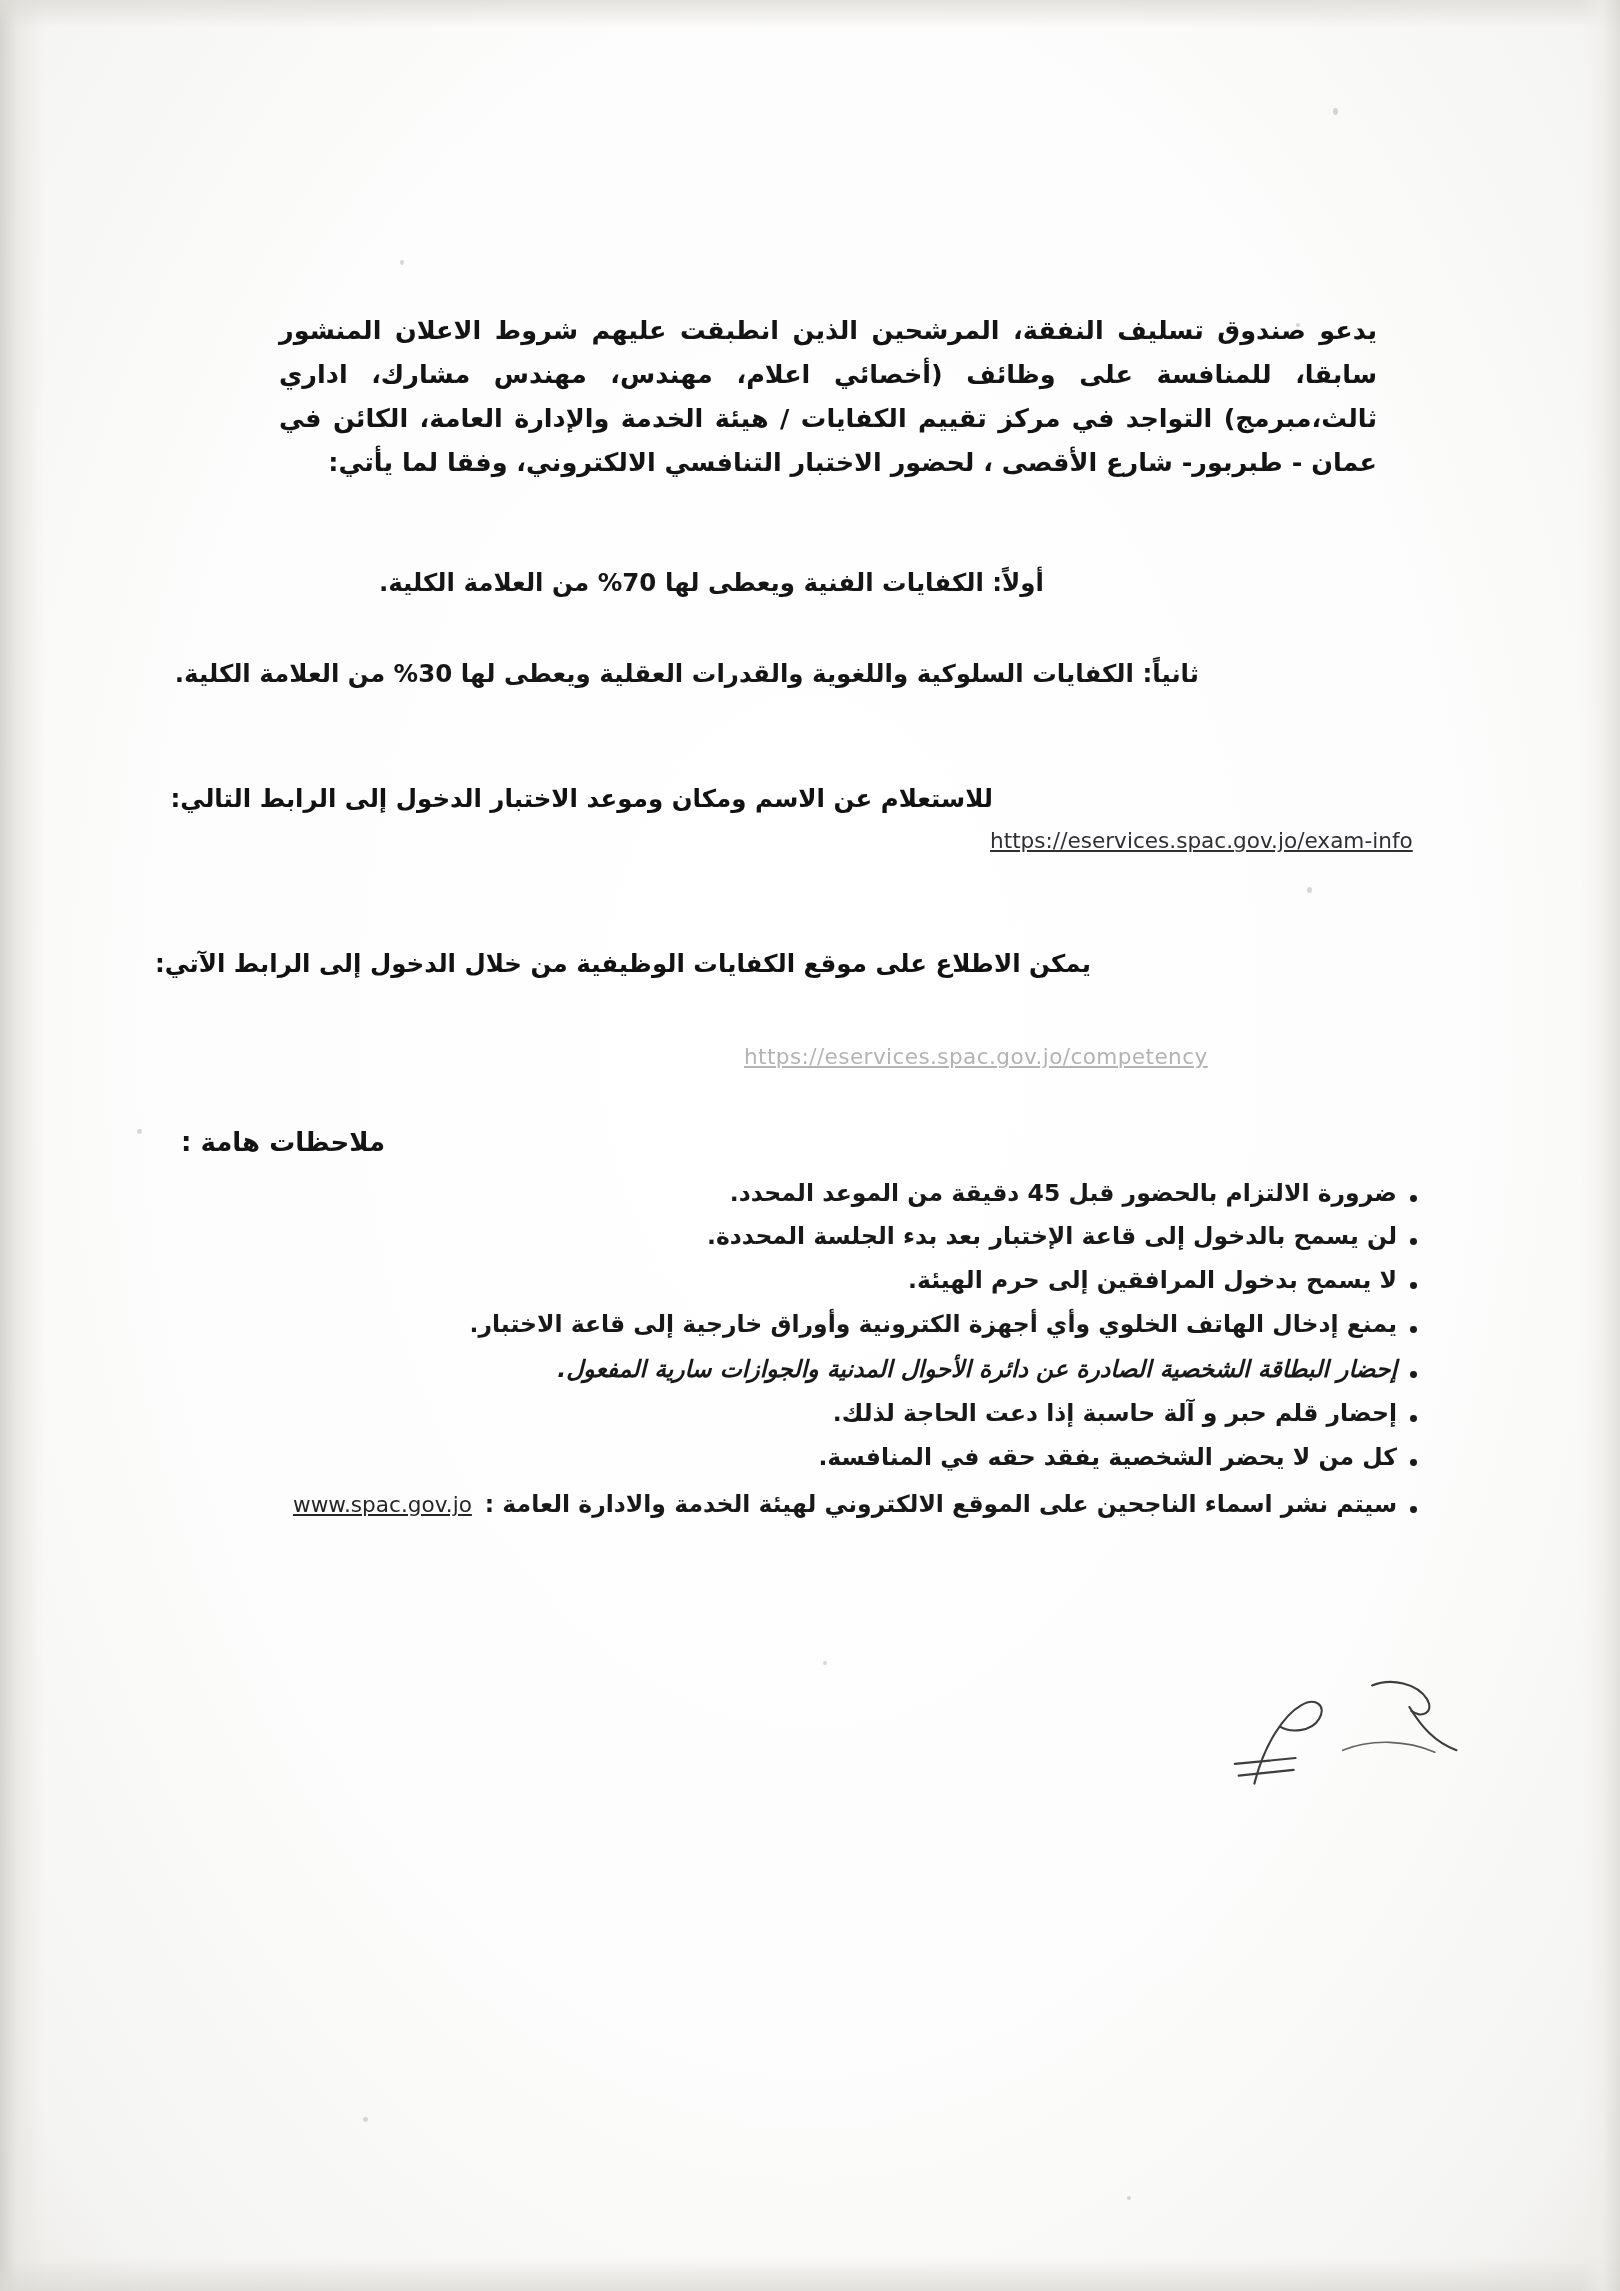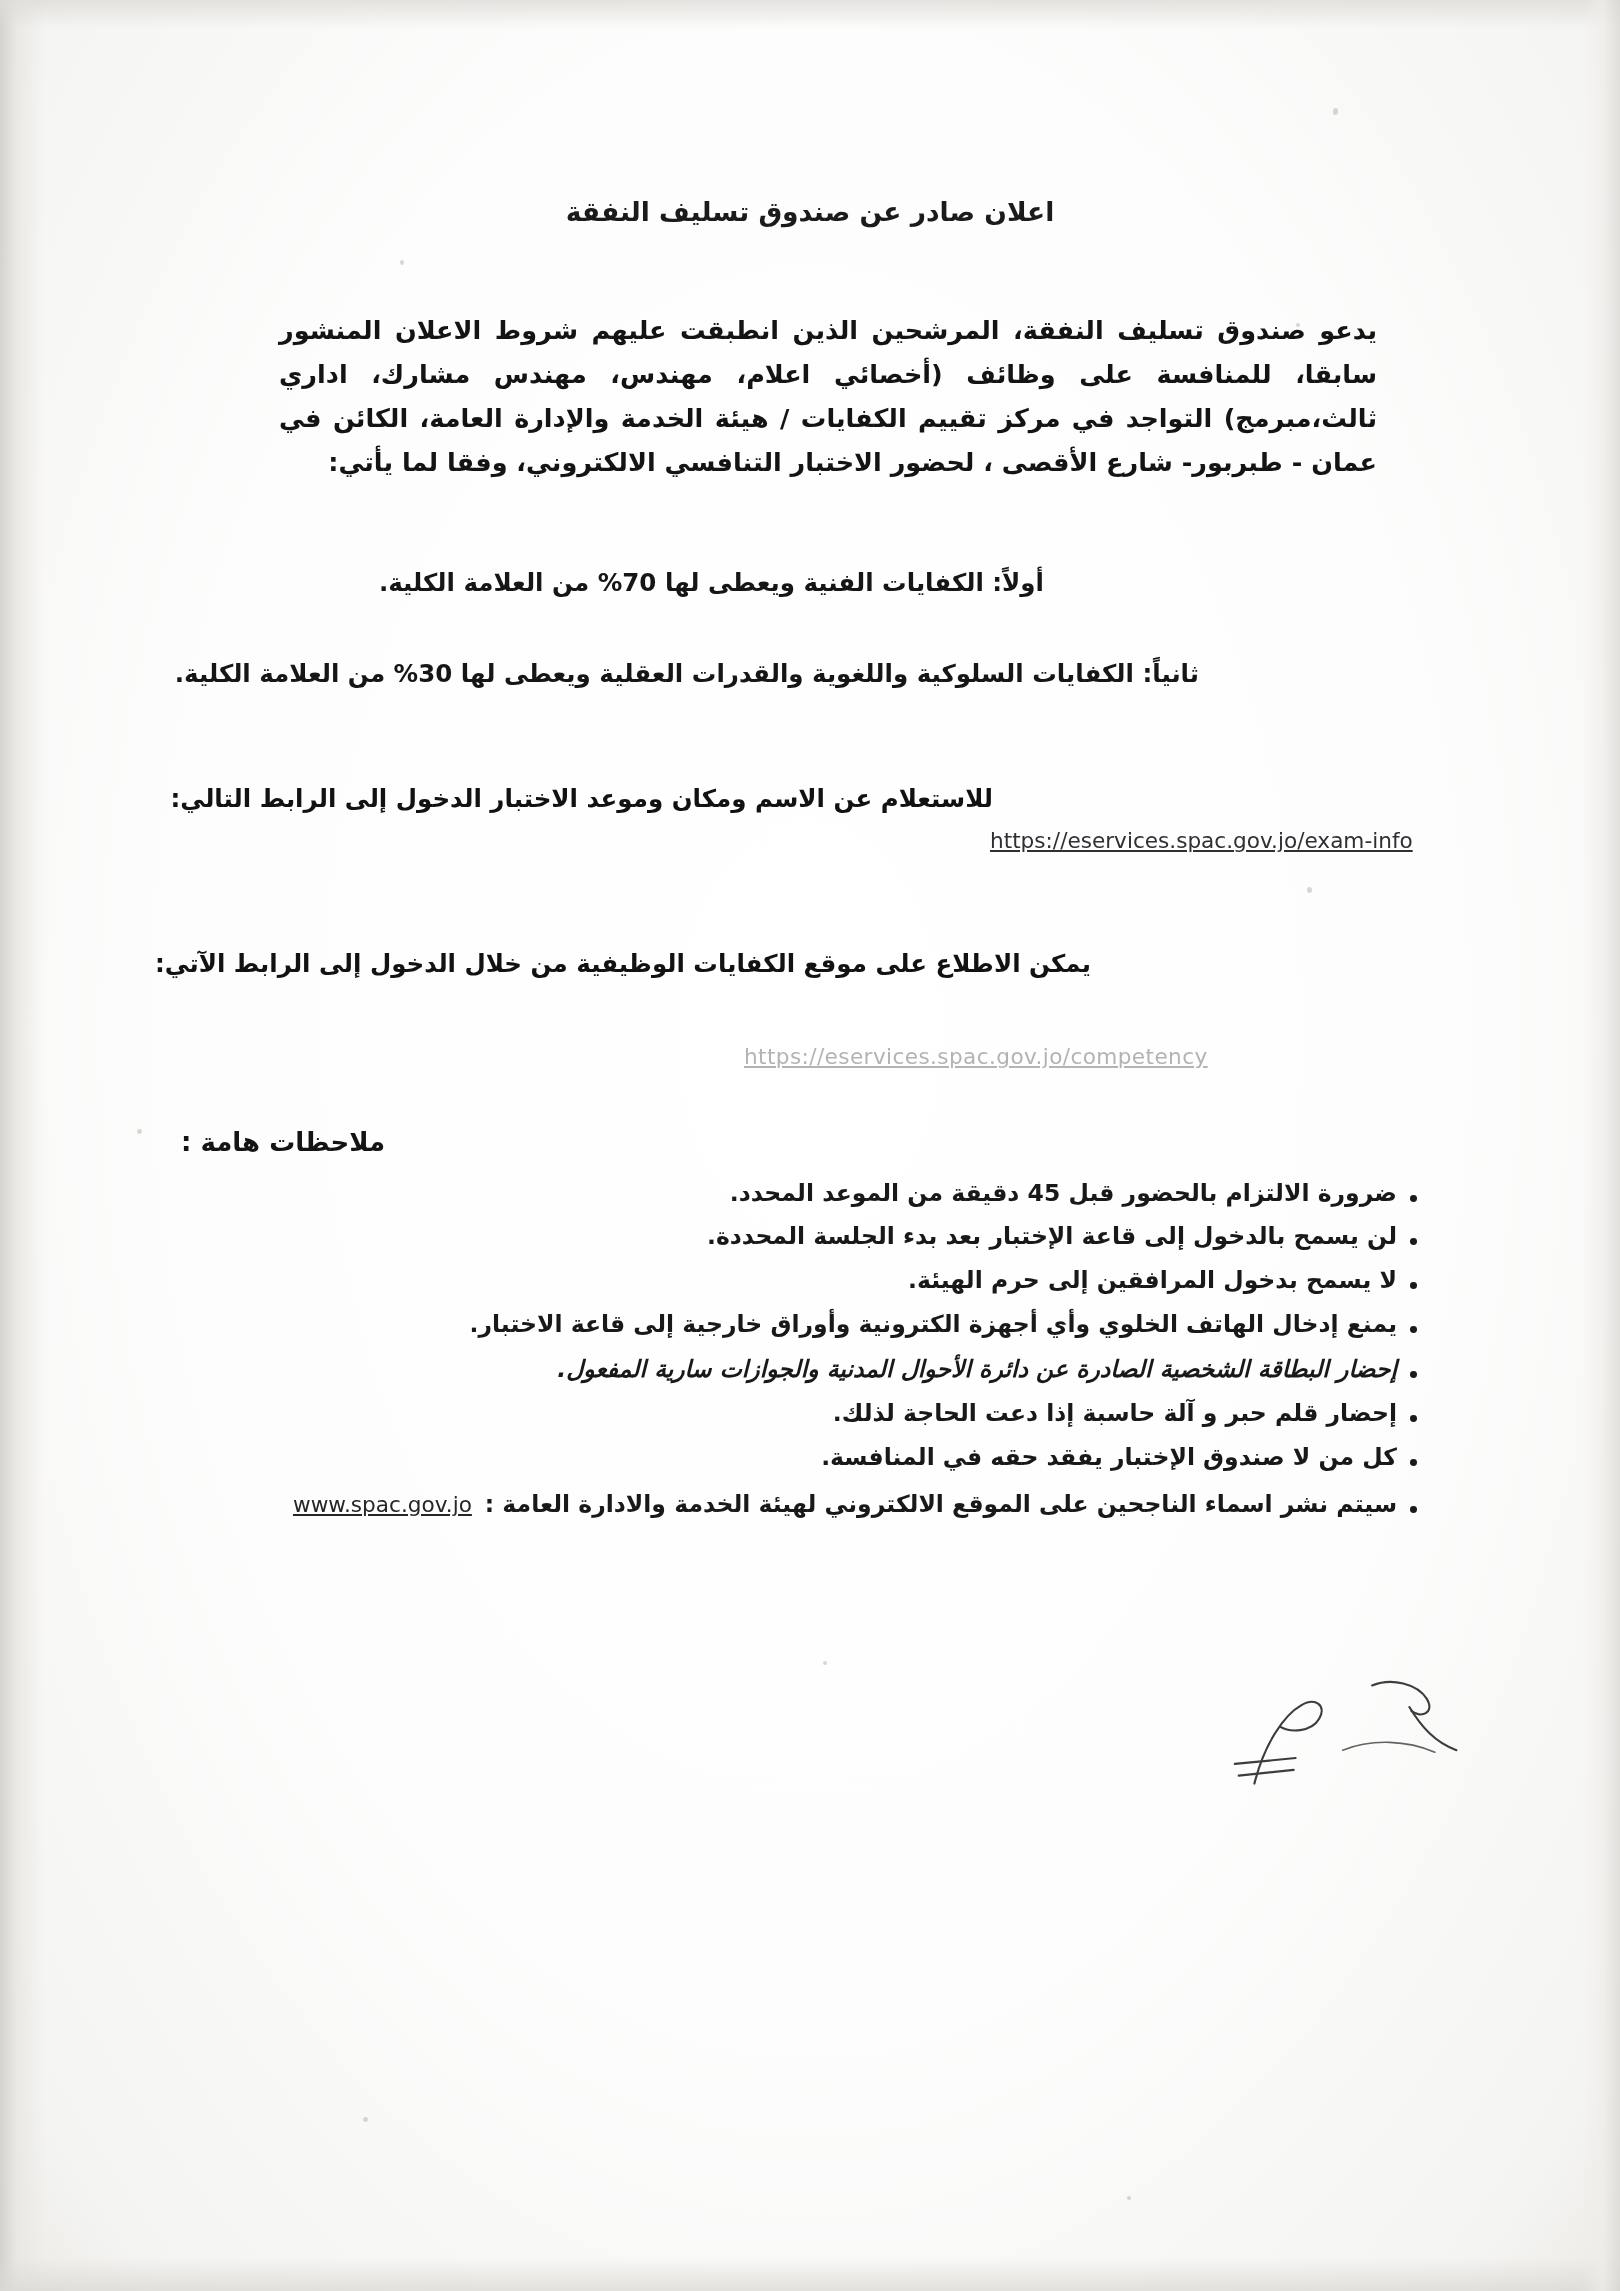--- a/index.html
+++ b/index.html
@@ -180,21 +180,20 @@
   <div class="speck" style="top:323px;left:1296px;width:3.9px;height:3.9px;"></div>
   <div class="speck" style="top:887px;left:1307px;width:4.9px;height:5.9px;"></div>
   <div class="speck" style="top:1129px;left:137px;width:4.9px;height:4.9px;"></div>
   <div class="speck" style="top:1661px;left:823px;width:3.9px;height:3.9px;"></div>
   <div class="speck" style="top:2117px;left:363px;width:4.9px;height:4.9px;"></div>
   <div class="speck" style="top:2196px;left:1127px;width:3.9px;height:3.9px;"></div>
 </div>
 
 <div class="content">
 
-  <div class="doc-title">اعلان صادر عن صندوق تسليف النفقة</div>
 
   <div class="intro">يدعو صندوق تسليف النفقة، المرشحين الذين انطبقت عليهم شروط الاعلان المنشور سابقا، للمنافسة على وظائف (أخصائي اعلام، مهندس، مهندس مشارك، اداري ثالث،مبرمج) التواجد في مركز تقييم الكفايات / هيئة الخدمة والإدارة العامة، الكائن في عمان - طبربور- شارع الأقصى ، لحضور الاختبار التنافسي الالكتروني، وفقا لما يأتي:</div>
 
   <div class="clause clause-1">أولاً: الكفايات الفنية ويعطى لها 70% من العلامة الكلية.</div>
   <div class="clause clause-2">ثانياً: الكفايات السلوكية واللغوية والقدرات العقلية ويعطى لها 30% من العلامة الكلية.</div>
 
   <div class="lead lead-1">للاستعلام عن الاسم ومكان وموعد الاختبار الدخول إلى الرابط التالي:</div>
   <div class="link link-1">https://eservices.spac.gov.jo/exam-info</div>
 
   <div class="lead lead-2">يمكن الاطلاع على موقع الكفايات الوظيفية من خلال الدخول إلى الرابط الآتي:</div>
@@ -240,21 +239,21 @@
   <div class="note-row" style="top:1399px;">
     <div style="position:relative;width:1620px;text-align:right;padding-right:223px;box-sizing:border-box;margin-left:12px;">
       <span class="bullet" style="position:absolute;right:203px;top:15.7px;width:6.9px;height:6.9px;background:#1a1a1a;border-radius:50%;"></span>
       <span style="font-size:23.5px;font-weight:700;">إحضار قلم حبر و آلة حاسبة إذا دعت الحاجة لذلك.</span>
     </div>
   </div>
 
   <div class="note-row" style="top:1443px;">
     <div style="position:relative;width:1620px;text-align:right;padding-right:223px;box-sizing:border-box;">
       <span class="bullet" style="position:absolute;right:203px;top:15.7px;width:6.9px;height:6.9px;background:#1a1a1a;border-radius:50%;"></span>
-      <span style="font-size:23.5px;font-weight:700;">كل من لا صندوق الإختبار يفقد حقه في المنافسة.</span>
+      <span style="font-size:23.5px;font-weight:700;">كل من لا يحضر الشخصية يفقد حقه في المنافسة.</span>
     </div>
   </div>
 
   <div class="note-row" style="top:1490px;">
     <div style="position:relative;width:1620px;text-align:right;padding-right:223px;box-sizing:border-box;">
       <span class="bullet" style="position:absolute;right:203px;top:15.7px;width:6.9px;height:6.9px;background:#1a1a1a;border-radius:50%;"></span>
       <span style="font-size:23.5px;font-weight:700;">سيتم نشر اسماء الناجحين على الموقع الالكتروني لهيئة الخدمة والادارة العامة :</span>
       <span class="inline-link" style="margin-right:7.8px;">www.spac.gov.jo</span>
     </div>
   </div>

